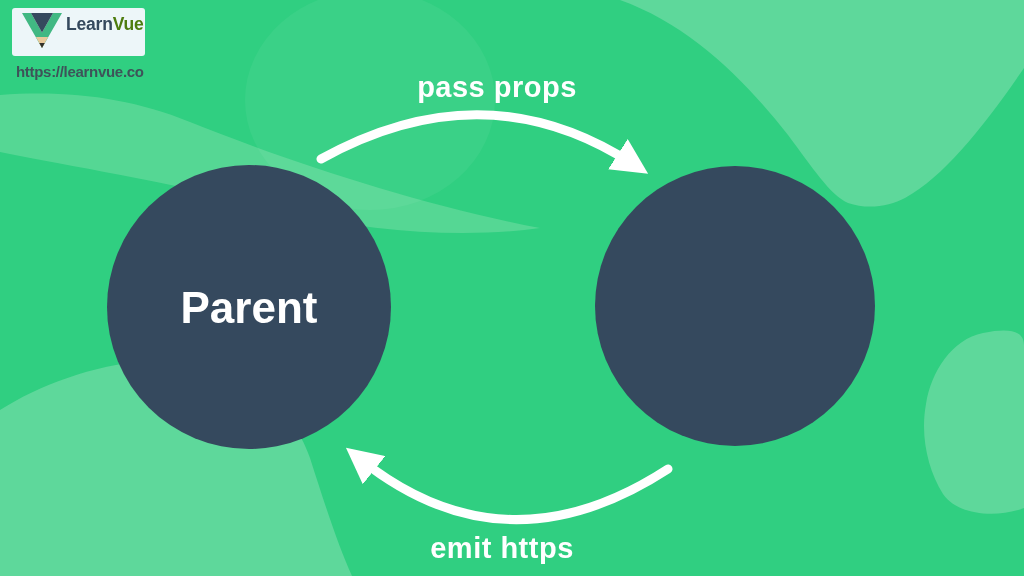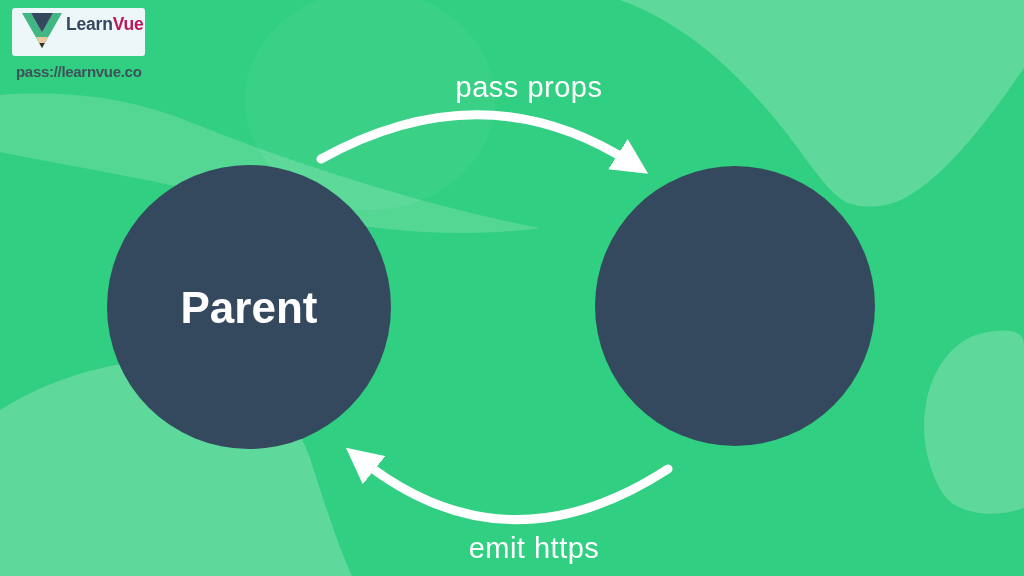--- a/index.html
+++ b/index.html
@@ -10,34 +10,34 @@
   }
   #bg{position:absolute;left:0;top:0;}
   .node-label{
     position:absolute;transform:translate(-50%,-50%);
     color:#fff;font-weight:700;font-size:44px;line-height:1;white-space:nowrap;
   }
   #parent-label{left:249px;top:308px;}
   #child-label{left:735px;top:307px;}
   .arrow-label{
     position:absolute;transform:translate(-50%,-50%);
-    color:#fff;font-weight:400;font-size:29px;letter-spacing:.5px;white-space:nowrap;margin-left:32px;
+    color:#fff;font-weight:700;font-size:29px;letter-spacing:.5px;white-space:nowrap;
   }
   #top-arrow-label{left:497px;top:87px;}
   #bottom-arrow-label{left:502px;top:548px;}
   #logo-box{
     position:absolute;left:12px;top:8px;width:133px;height:48px;
     background:#EDF6F9;border-radius:3px;
     display:flex;align-items:center;
   }
   #logo-icon{position:absolute;left:10px;top:3px;width:40px;height:42px;}
   #logo-text{position:absolute;left:54px;top:0;height:32px;display:flex;align-items:center;
     font-weight:700;font-size:17.5px;letter-spacing:-.2px;white-space:nowrap;}
   #logo-text .learn{color:#35495E;}
-  #logo-text .vue{color:#be185d;}
+  #logo-text .vue{color:#4d7c0f;}
   #site-url{
     position:absolute;left:16px;top:63px;
     color:#3E5359;font-size:15px;font-weight:700;letter-spacing:-.3px;white-space:nowrap;
   }
 </style>
 </head>
 <body>
 
 <div id="canvas">
 
@@ -79,15 +79,15 @@
       <path d="M9 1 L20 20.5 L31 1 Z" fill="#35495E"></path>
       <path d="M13.9 25 L26.1 25 L20 36 Z" fill="#E9C99B"></path>
       <path d="M17.3 31 L22.7 31 L20 36 Z" fill="#33302B"></path>
     </svg>
     <div id="logo-text">
       <span class="learn">Learn</span>
         <span class="vue">Vue</span>
     </div>
   </div>
 
-  <div id="site-url">pass://learnvue.co</div>
+  <div id="site-url">https://learnvue.co</div>
 
 </div>
 
 </body></html>

